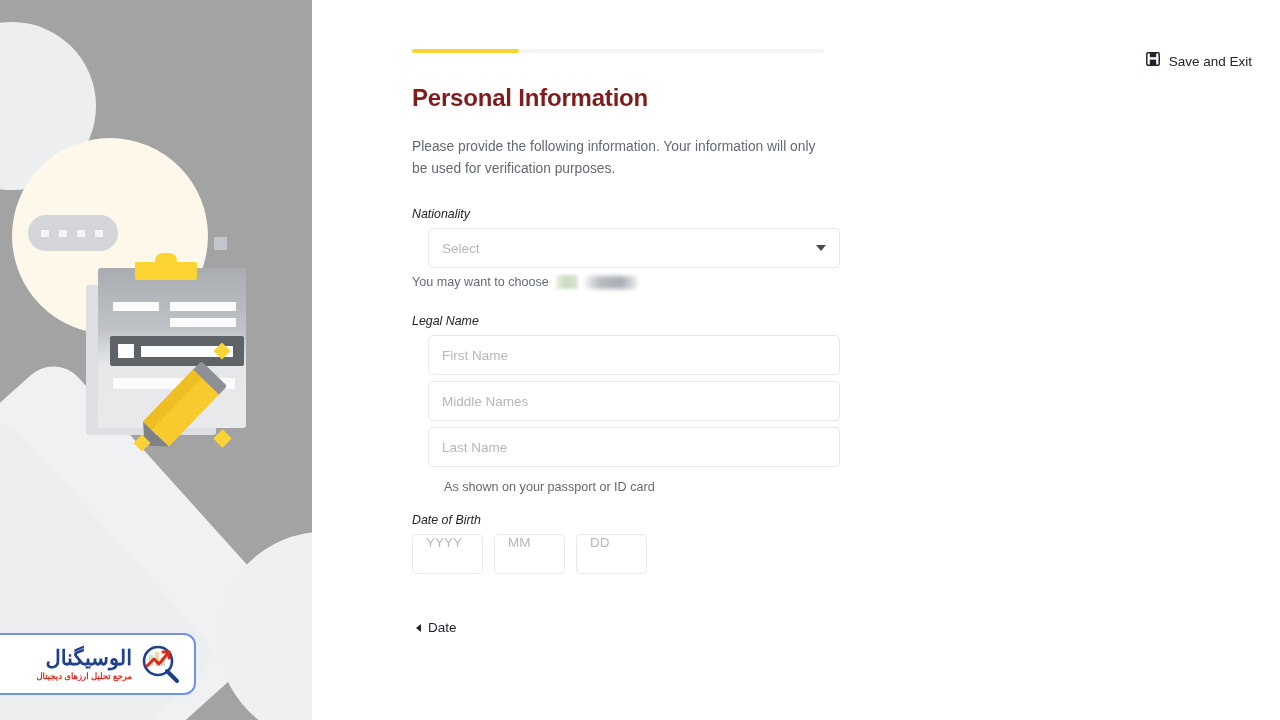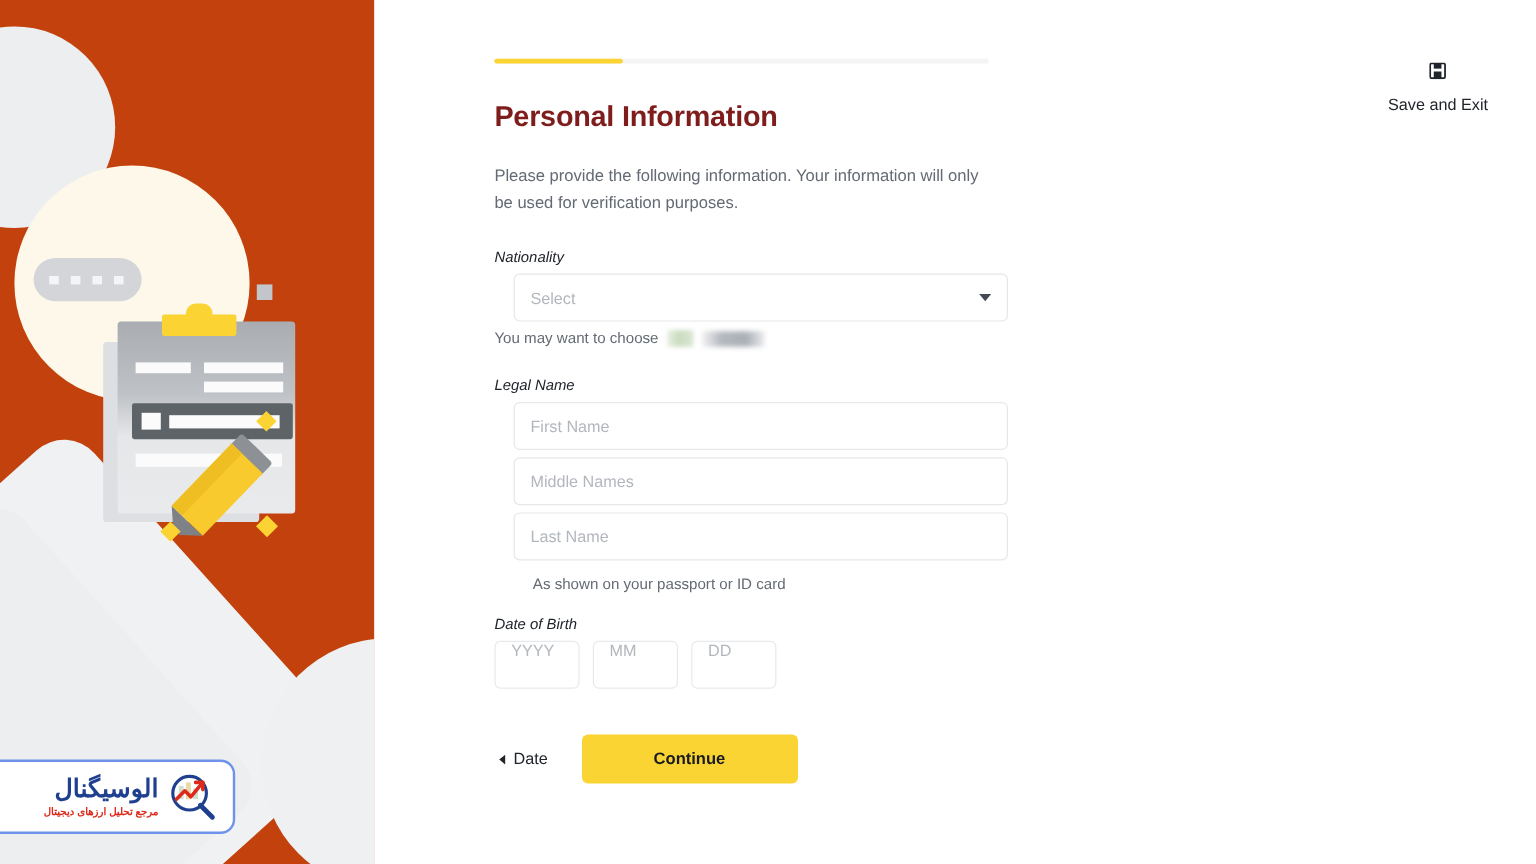--- a/index.html
+++ b/index.html
@@ -19,21 +19,21 @@
     background: #ffffff;
     overflow: hidden;
   }
 
   
   .left-panel {
     position: absolute;
     left: 0; top: 0;
     width: 312px;
     height: 720px;
-    background: #c2410c;
+    background: #a3a3a3;
     overflow: hidden;
   }
 
   .blob-top-left {
     position: absolute;
     left: -72px; top: 22px;
     width: 168px; height: 168px;
     border-radius: 50%;
     background: #eceef0;
   }
@@ -252,26 +252,25 @@
   
   .content {
     position: absolute;
     left: 312px; top: 0;
     width: 968px; height: 720px;
     background: #ffffff;
   }
 
   .save-exit {
     position: absolute;
-    right: 40px; top: 52px;
+    right: 28px; top: 52px;
     display: flex;
     align-items: center;
     gap: 9px;
     cursor: pointer;
-    flex-direction: column;
   }
   .save-exit-label {
     font-size: 13.5px;
     color: #20242b;
   }
 
   .form-col {
     position: absolute;
     left: 100px; top: 0;
     width: 412px;
@@ -550,18 +549,17 @@
         <div class="dob-input dob-dd">
           <span>DD</span>
         </div>
       </div>
 
       <div class="actions">
         <div class="back-btn">
           <span class="chev-left"></span>
           <span>Date</span>
         </div>
-        <button class="continue-btn">Continue</button>
       </div>
 
     </div>
   </div>
 </div>
 
 </body></html>

